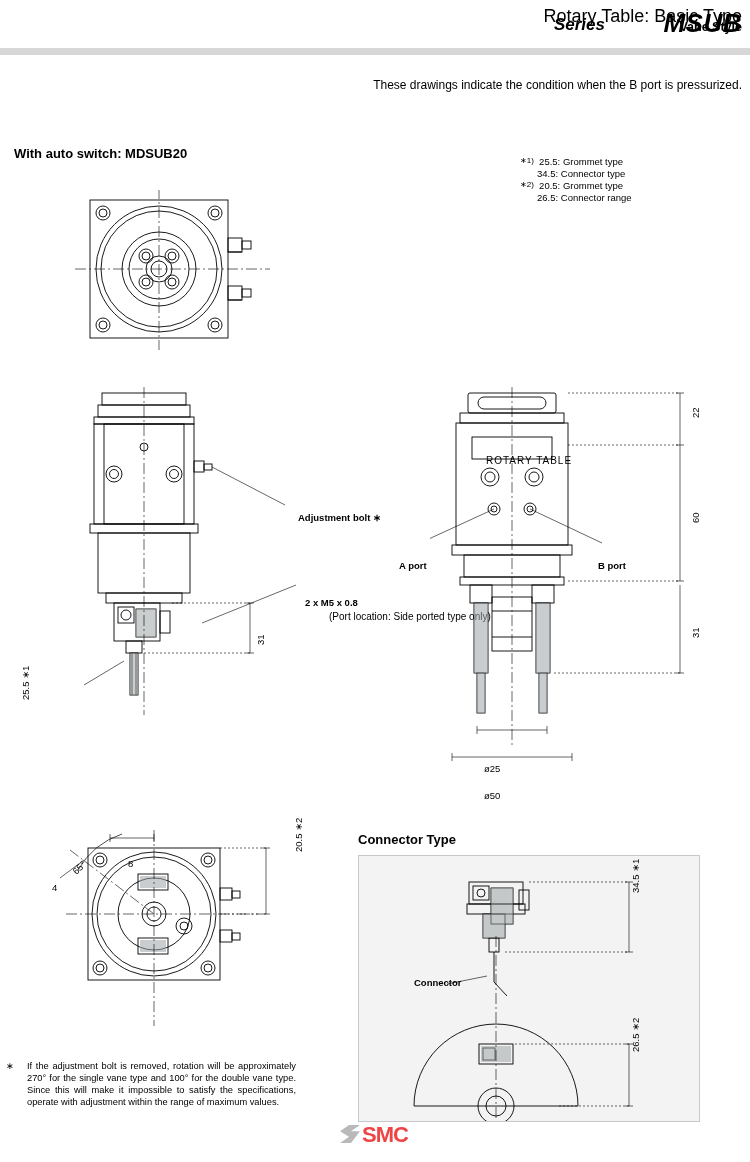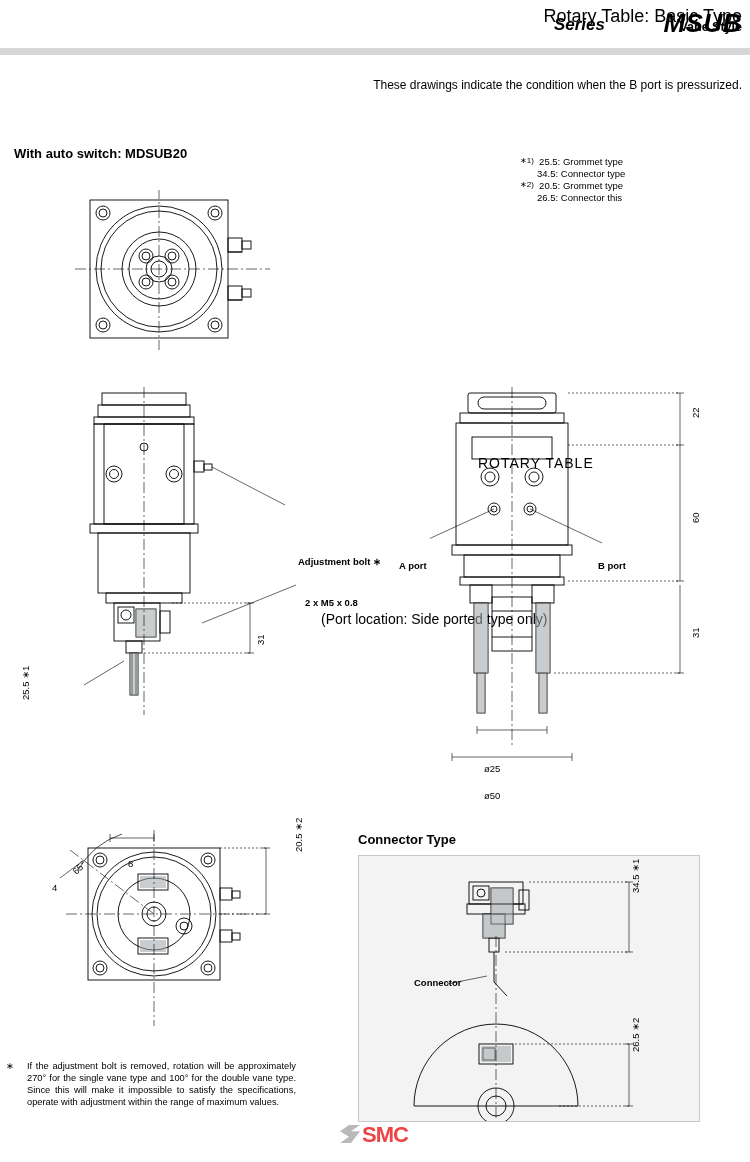--- a/index.html
+++ b/index.html
@@ -28,21 +28,21 @@
 
   
   #key-block{top:155px;left:520px;font-size:9.5px;line-height:11.5px;}
   #key-block .row{white-space:nowrap;}
   .star{font-size:8px;vertical-align:2px;}
 
   
   .lbl{font-size:9.5px;}
   .lbl-b{font-size:9.5px;font-weight:bold;}
   .vert{transform-origin:0 0;transform:rotate(-90deg);white-space:nowrap;}
-  .tiny{font-size:14px;}
+  .tiny{font-size:10px;margin-left:8px;}
 
   
   #bottom-note{top:1060px;left:6px;width:290px;font-size:9.3px;line-height:12px;text-align:justify;}
   #bottom-note .bullet{position:absolute;left:0;top:0;}
   #bottom-note .txt{display:block;margin-left:21px;}
 
   
   #connector-panel{top:855px;left:358px;width:340px;height:265px;background:#f3f3f3;border:1px solid #c8c8c8;}
 
   
@@ -66,21 +66,21 @@
 </div>
 <div class="abs" id="hdr-note">These drawings indicate the condition when the B port is pressurized.</div>
 
 <div class="abs sec-title" id="title-autoswitch">With auto switch: MDSUB20</div>
 <div class="abs sec-title" id="title-connector">Connector Type</div>
 
 <div class="abs" id="key-block">
   <div class="row"><span class="star">∗1)</span>&nbsp;&nbsp;<span>25.5: Grommet type</span></div>
   <div class="row" style="padding-left:17px"><span>34.5: Connector type</span></div>
   <div class="row"><span class="star">∗2)</span>&nbsp;&nbsp;<span>20.5: Grommet type</span></div>
-  <div class="row" style="padding-left:17px"><span>26.5: Connector this</span></div>
+  <div class="row" style="padding-left:17px"><span>26.5: Connector range</span></div>
 </div>
 
 <div class="abs" style="top:190px;left:70px;">
 <svg width="220" height="160" viewBox="0 0 220 160">
   <g stroke="#000" stroke-width="0.9" class="nofill">
     <rect x="20" y="10" width="138" height="138"></rect>
     <circle cx="89" cy="79" r="63"></circle>
     <circle cx="89" cy="79" r="58"></circle>
     <circle cx="89" cy="79" r="37"></circle>
     <circle cx="89" cy="79" r="30"></circle>
@@ -171,21 +171,21 @@
   </g>
 
   <g stroke="#000" stroke-width="0.6">
     <line x1="132" y1="82" x2="205" y2="120"></line>
     <line x1="122" y1="238" x2="216" y2="200"></line>
     <line x1="44" y1="276" x2="4" y2="300"></line>
   </g>
 </svg>
 </div>
 
-<div class="abs lbl-b" style="top:512px;left:298px;margin-top:44px;">Adjustment bolt ∗</div>
+<div class="abs lbl-b" style="top:512px;left:298px;">Adjustment bolt ∗</div>
 <div class="abs lbl-b" style="top:597px;left:305px;">2 x M5 x 0.8</div>
 <div class="abs tiny" style="top:611px;left:321px;">(Port location: Side ported type only)</div>
 <div class="abs lbl" style="top:645px;left:255px;"><span class="vert" style="display:inline-block">31</span></div>
 <div class="abs lbl" style="top:700px;left:20px;"><span class="vert" style="display:inline-block">25.5 ∗1</span></div>
 
 <div class="abs" style="top:385px;left:430px;">
 <svg width="280" height="420" viewBox="0 0 280 420">
   <g stroke="#000" stroke-width="0.9" class="nofill">
 
     <rect x="38" y="8" width="88" height="20" rx="2"></rect>

